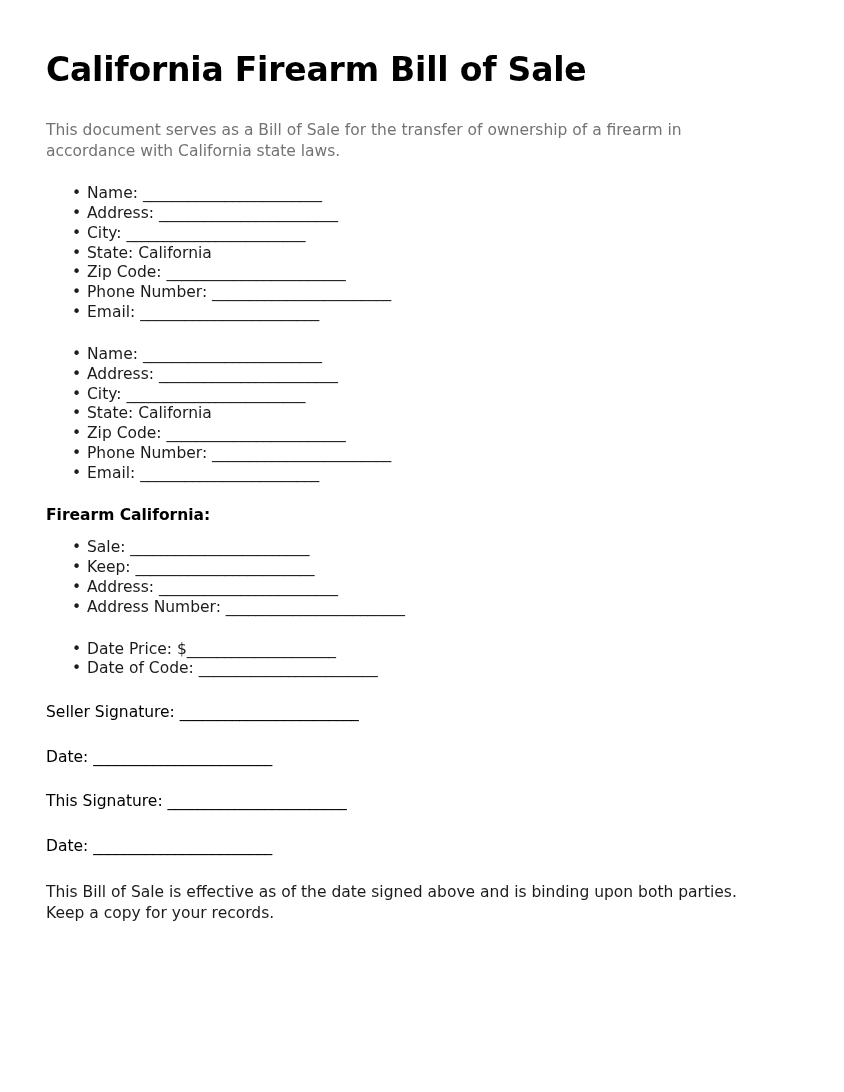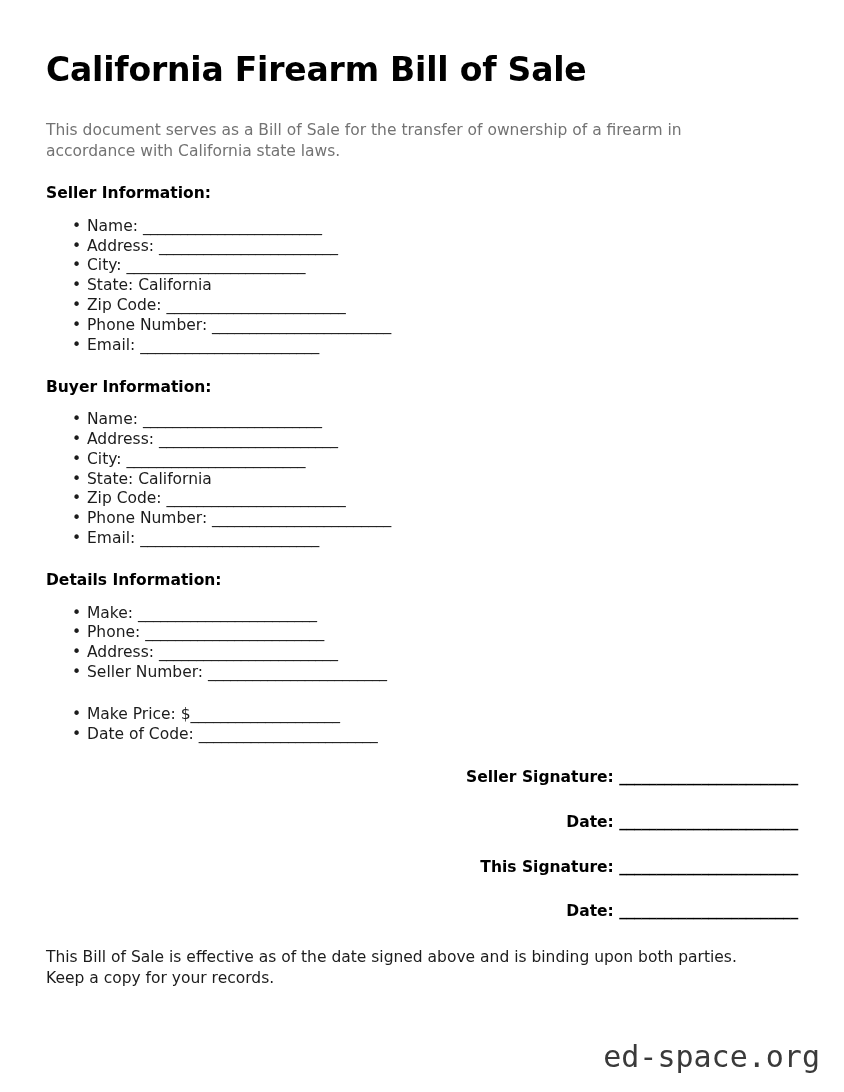--- a/index.html
+++ b/index.html
@@ -75,26 +75,25 @@
     color: #1c1c1c;
   }
   .blank {
     letter-spacing: -0.3px;
   }
   .sig-block {
     margin: 24px 0 20px 0;
   }
   .sig-line {
     font-size: 15.5px;
-    font-weight: bold;
+    font-weight: normal;
     color: #000000;
     line-height: 1.2;
     margin: 0 0 26px 0;
     white-space: nowrap;
-    text-align: right;
   }
   .sig-line:last-child { margin-bottom: 0; }
   p.closing {
     font-size: 15.5px;
     line-height: 1.35;
     margin: 26px 0 0 0;
     color: #1c1c1c;
     max-width: 730px;
   }
   .watermark {
@@ -111,61 +110,58 @@
 </head>
 <body>
 
 <div class="page">
   <div class="content">
 
     <h1 class="doc-title">California Firearm Bill of Sale</h1>
 
     <p class="para">This document serves as a Bill of Sale for the transfer of ownership of a firearm in accordance with California state laws.</p>
 
-    <h2 class="section-title">Seller Information:</h2>
     <ul class="field-list">
       <li><span class="bullet">•</span><span>Name:</span> <span class="blank">________________________</span></li>
       <li><span class="bullet">•</span><span>Address:</span> <span class="blank">________________________</span></li>
       <li><span class="bullet">•</span><span>City:</span> <span class="blank">________________________</span></li>
       <li><span class="bullet">•</span><span>State:</span> <span>California</span></li>
       <li><span class="bullet">•</span><span>Zip Code:</span> <span class="blank">________________________</span></li>
       <li><span class="bullet">•</span><span>Phone Number:</span> <span class="blank">________________________</span></li>
       <li><span class="bullet">•</span><span>Email:</span> <span class="blank">________________________</span></li>
     </ul>
 
-    <h2 class="section-title">Buyer Information:</h2>
     <ul class="field-list">
       <li><span class="bullet">•</span><span>Name:</span> <span class="blank">________________________</span></li>
       <li><span class="bullet">•</span><span>Address:</span> <span class="blank">________________________</span></li>
       <li><span class="bullet">•</span><span>City:</span> <span class="blank">________________________</span></li>
       <li><span class="bullet">•</span><span>State:</span> <span>California</span></li>
       <li><span class="bullet">•</span><span>Zip Code:</span> <span class="blank">________________________</span></li>
       <li><span class="bullet">•</span><span>Phone Number:</span> <span class="blank">________________________</span></li>
       <li><span class="bullet">•</span><span>Email:</span> <span class="blank">________________________</span></li>
     </ul>
 
-    <h2 class="section-title">Details Information:</h2>
+    <h2 class="section-title">Firearm California:</h2>
     <ul class="field-list">
-      <li><span class="bullet">•</span><span>Make:</span> <span class="blank">________________________</span></li>
-      <li><span class="bullet">•</span><span>Phone:</span> <span class="blank">________________________</span></li>
+      <li><span class="bullet">•</span><span>Sale:</span> <span class="blank">________________________</span></li>
+      <li><span class="bullet">•</span><span>Keep:</span> <span class="blank">________________________</span></li>
       <li><span class="bullet">•</span><span>Address:</span> <span class="blank">________________________</span></li>
-      <li><span class="bullet">•</span><span>Seller Number:</span> <span class="blank">________________________</span></li>
+      <li><span class="bullet">•</span><span>Address Number:</span> <span class="blank">________________________</span></li>
     </ul>
 
     <ul class="field-list">
-      <li><span class="bullet">•</span><span>Make Price: $</span><span class="blank">____________________</span></li>
+      <li><span class="bullet">•</span><span>Date Price: $</span><span class="blank">____________________</span></li>
       <li><span class="bullet">•</span><span>Date of Code:</span> <span class="blank">________________________</span></li>
     </ul>
 
 
     <div class="sig-block">
       <div class="sig-line"><span>Seller Signature:</span> <span class="blank">________________________</span></div>
       <div class="sig-line"><span>Date:</span> <span class="blank">________________________</span></div>
       <div class="sig-line"><span>This Signature:</span> <span class="blank">________________________</span></div>
       <div class="sig-line"><span>Date:</span> <span class="blank">________________________</span></div>
     </div>
 
     <p class="closing">This Bill of Sale is effective as of the date signed above and is binding upon both parties. Keep a copy for your records.</p>
 
   </div>
 
-  <div class="watermark">ed-space.org</div>
 </div>
 
 </body></html>

